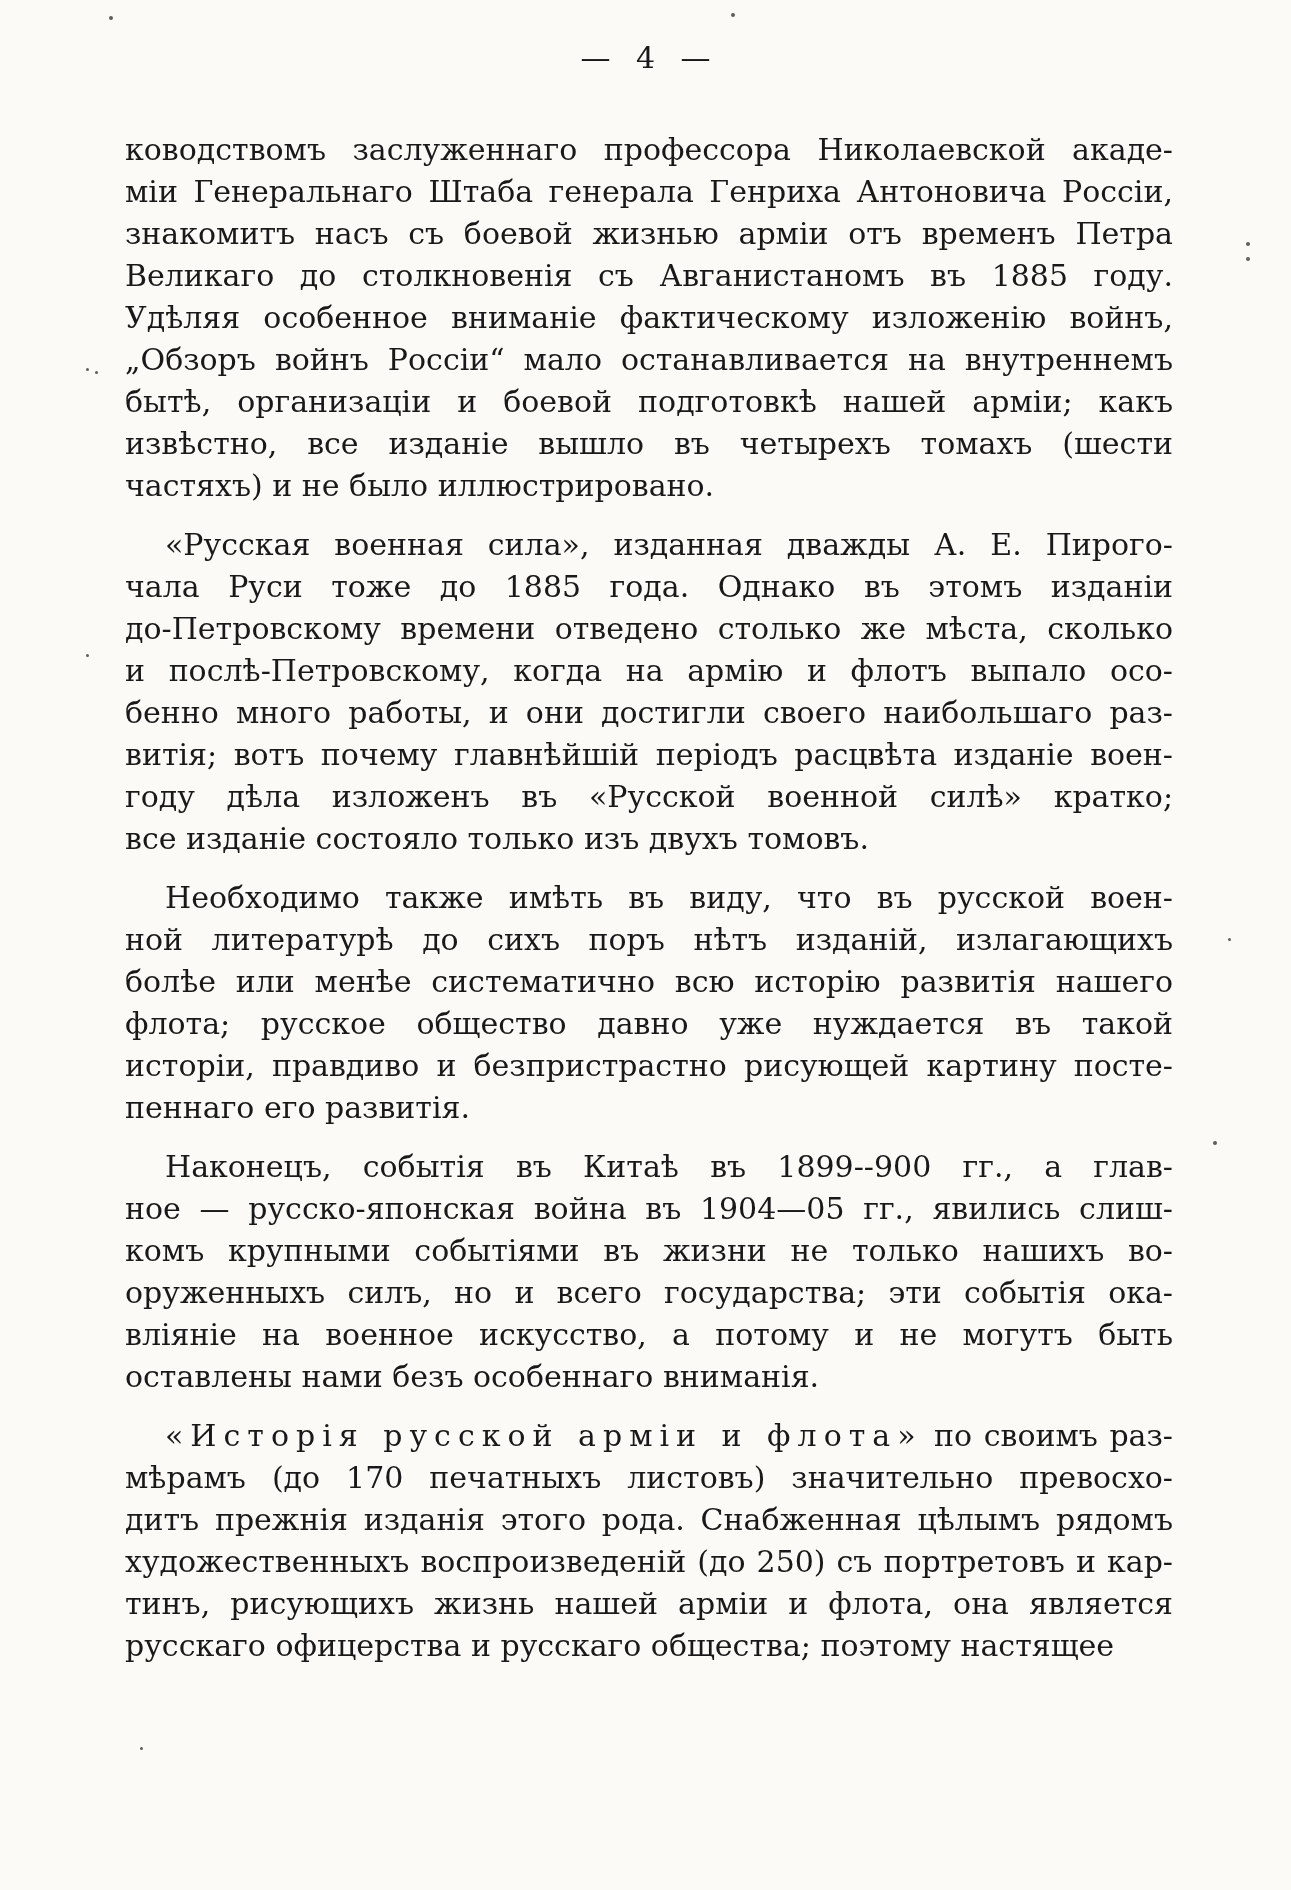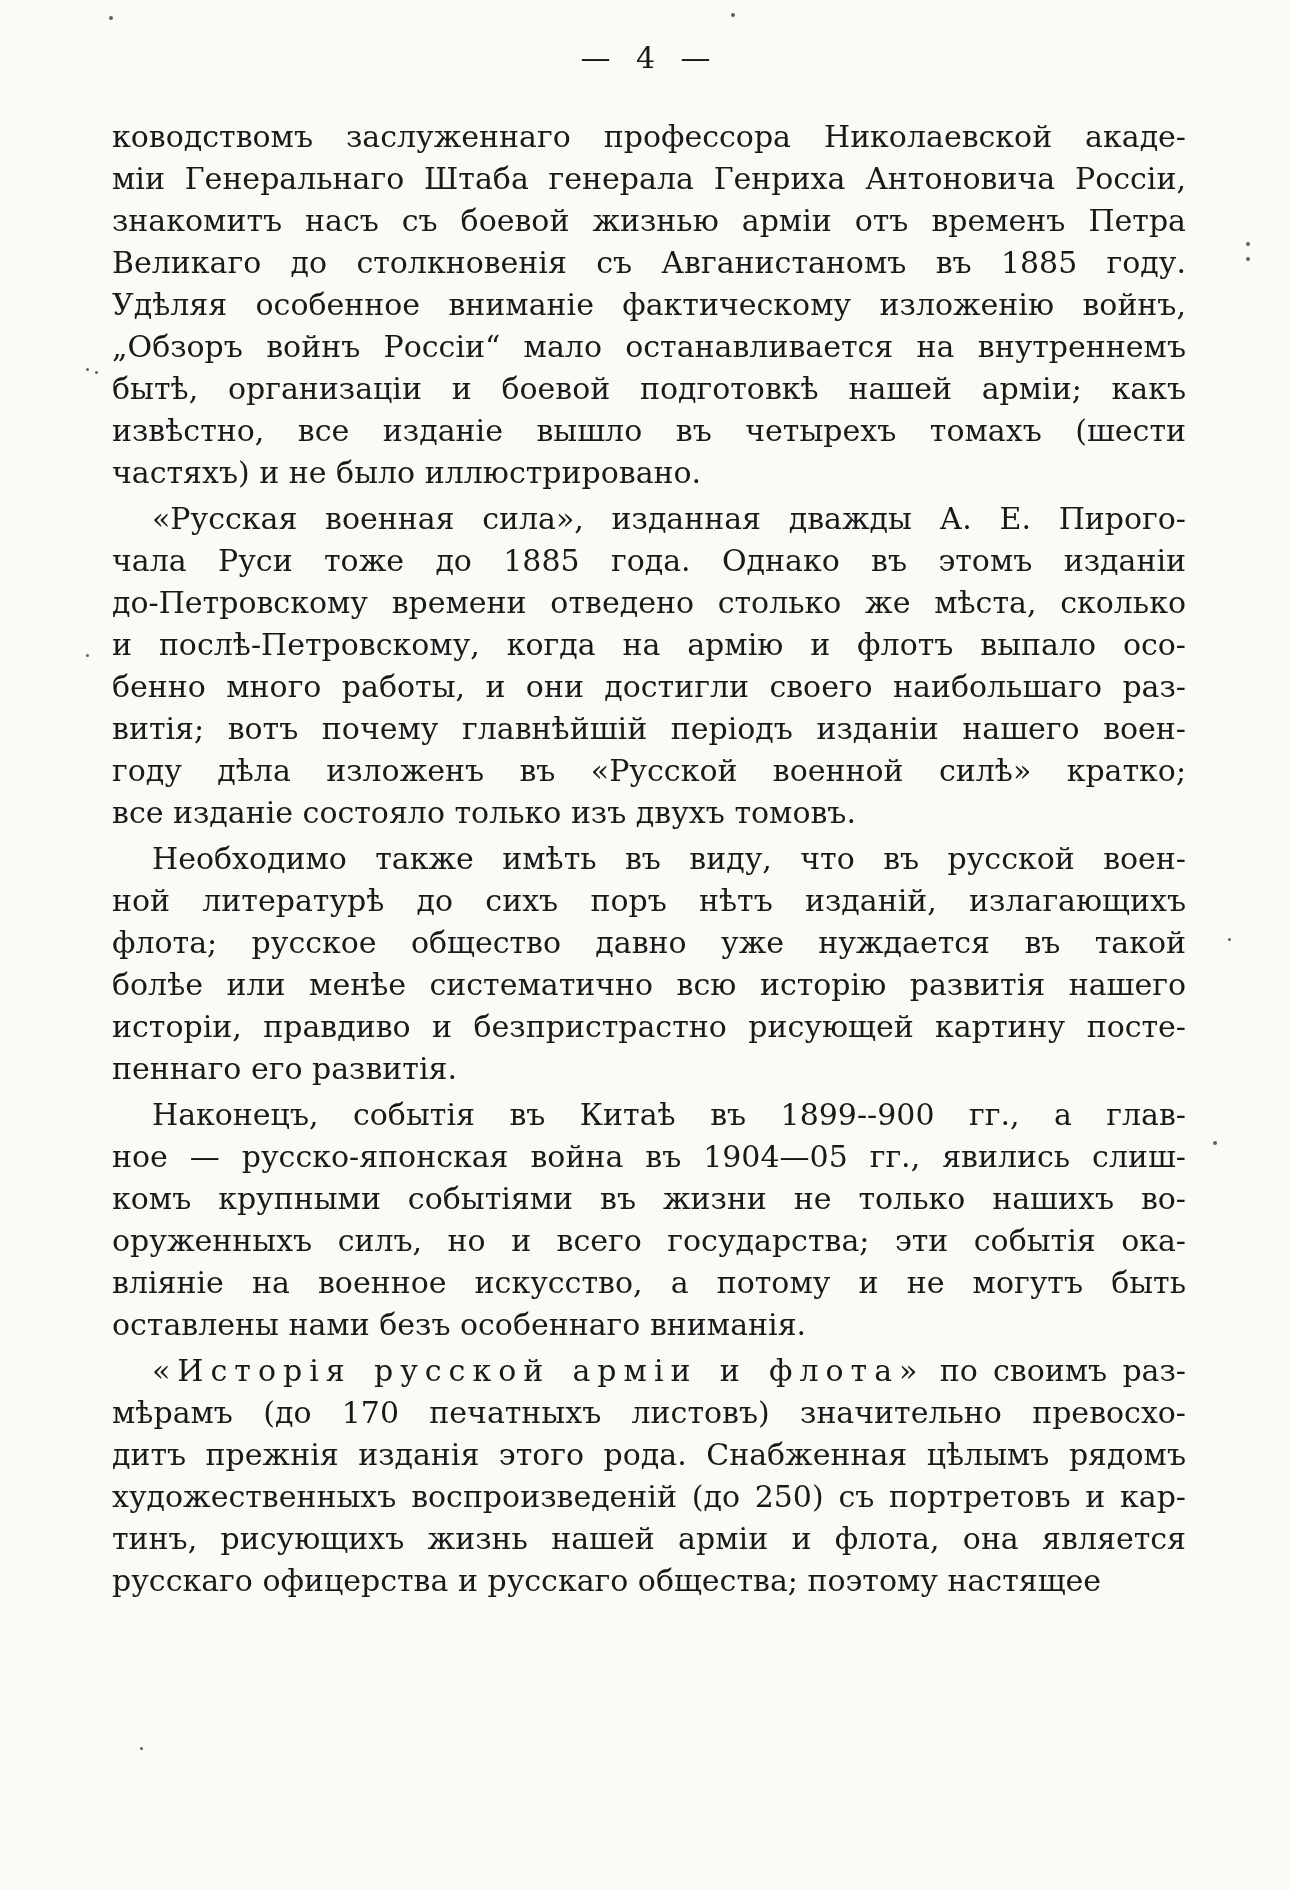--- a/index.html
+++ b/index.html
@@ -30,21 +30,21 @@
     color: var(--ink, #191919);
   }
   .text-block {
     position: absolute;
     left: 108px;
     top: 112px;
     width: 1082px;
     font-size: 30px;
     line-height: 42px;
   }
-  .paragraph { margin: 4px; }
+  .paragraph { margin: 17px; }
   .line {
     height: 42px;
     text-align: justify;
     text-align-last: justify;
   }
   .line.last { text-align-last: left; }
   .line.indent { text-indent: 40px; }
   .spaced { letter-spacing: 7px; }
   .speck {
     position: absolute;
@@ -70,29 +70,29 @@
         <div class="line">бытѣ, организаціи и боевой подготовкѣ нашей арміи; какъ</div>
         <div class="line">извѣстно, все изданіе вышло въ четырехъ томахъ (шести</div>
         <div class="line last">частяхъ) и не было иллюстрировано.</div>
       </div>
       <div class="paragraph">
         <div class="line indent">«Русская военная сила», изданная дважды А. Е. Пирого-</div>
         <div class="line">чала Руси тоже до 1885 года. Однако въ этомъ изданіи</div>
         <div class="line">до-Петровскому времени отведено столько же мѣста, сколько</div>
         <div class="line">и послѣ-Петровскому, когда на армію и флотъ выпало осо-</div>
         <div class="line">бенно много работы, и они достигли своего наибольшаго раз-</div>
-        <div class="line">витія; вотъ почему главнѣйшій періодъ изданіи нашего воен-</div>
+        <div class="line">витія; вотъ почему главнѣйшій періодъ расцвѣта изданіе воен-</div>
         <div class="line">году дѣла изложенъ въ «Русской военной силѣ» кратко;</div>
         <div class="line last">все изданіе состояло только изъ двухъ томовъ.</div>
       </div>
       <div class="paragraph">
         <div class="line indent">Необходимо также имѣть въ виду, что въ русской воен-</div>
         <div class="line">ной литературѣ до сихъ поръ нѣтъ изданій, излагающихъ</div>
+        <div class="line">болѣе или менѣе систематично всю исторію развитія нашего</div>
         <div class="line">флота; русское общество давно уже нуждается въ такой</div>
-        <div class="line">болѣе или менѣе систематично всю исторію развитія нашего</div>
         <div class="line">исторіи, правдиво и безпристрастно рисующей картину посте-</div>
         <div class="line last">пеннаго его развитія.</div>
       </div>
       <div class="paragraph">
         <div class="line indent">Наконецъ, событія въ Китаѣ въ 1899--900 гг., а глав-</div>
         <div class="line">ное — русско-японская война въ 1904—05 гг., явились слиш-</div>
         <div class="line">комъ крупными событіями въ жизни не только нашихъ во-</div>
         <div class="line">оруженныхъ силъ, но и всего государства; эти событія ока-</div>
         <div class="line">вліяніе на военное искусство, а потому и не могутъ быть</div>
         <div class="line last">оставлены нами безъ особеннаго вниманія.</div>

